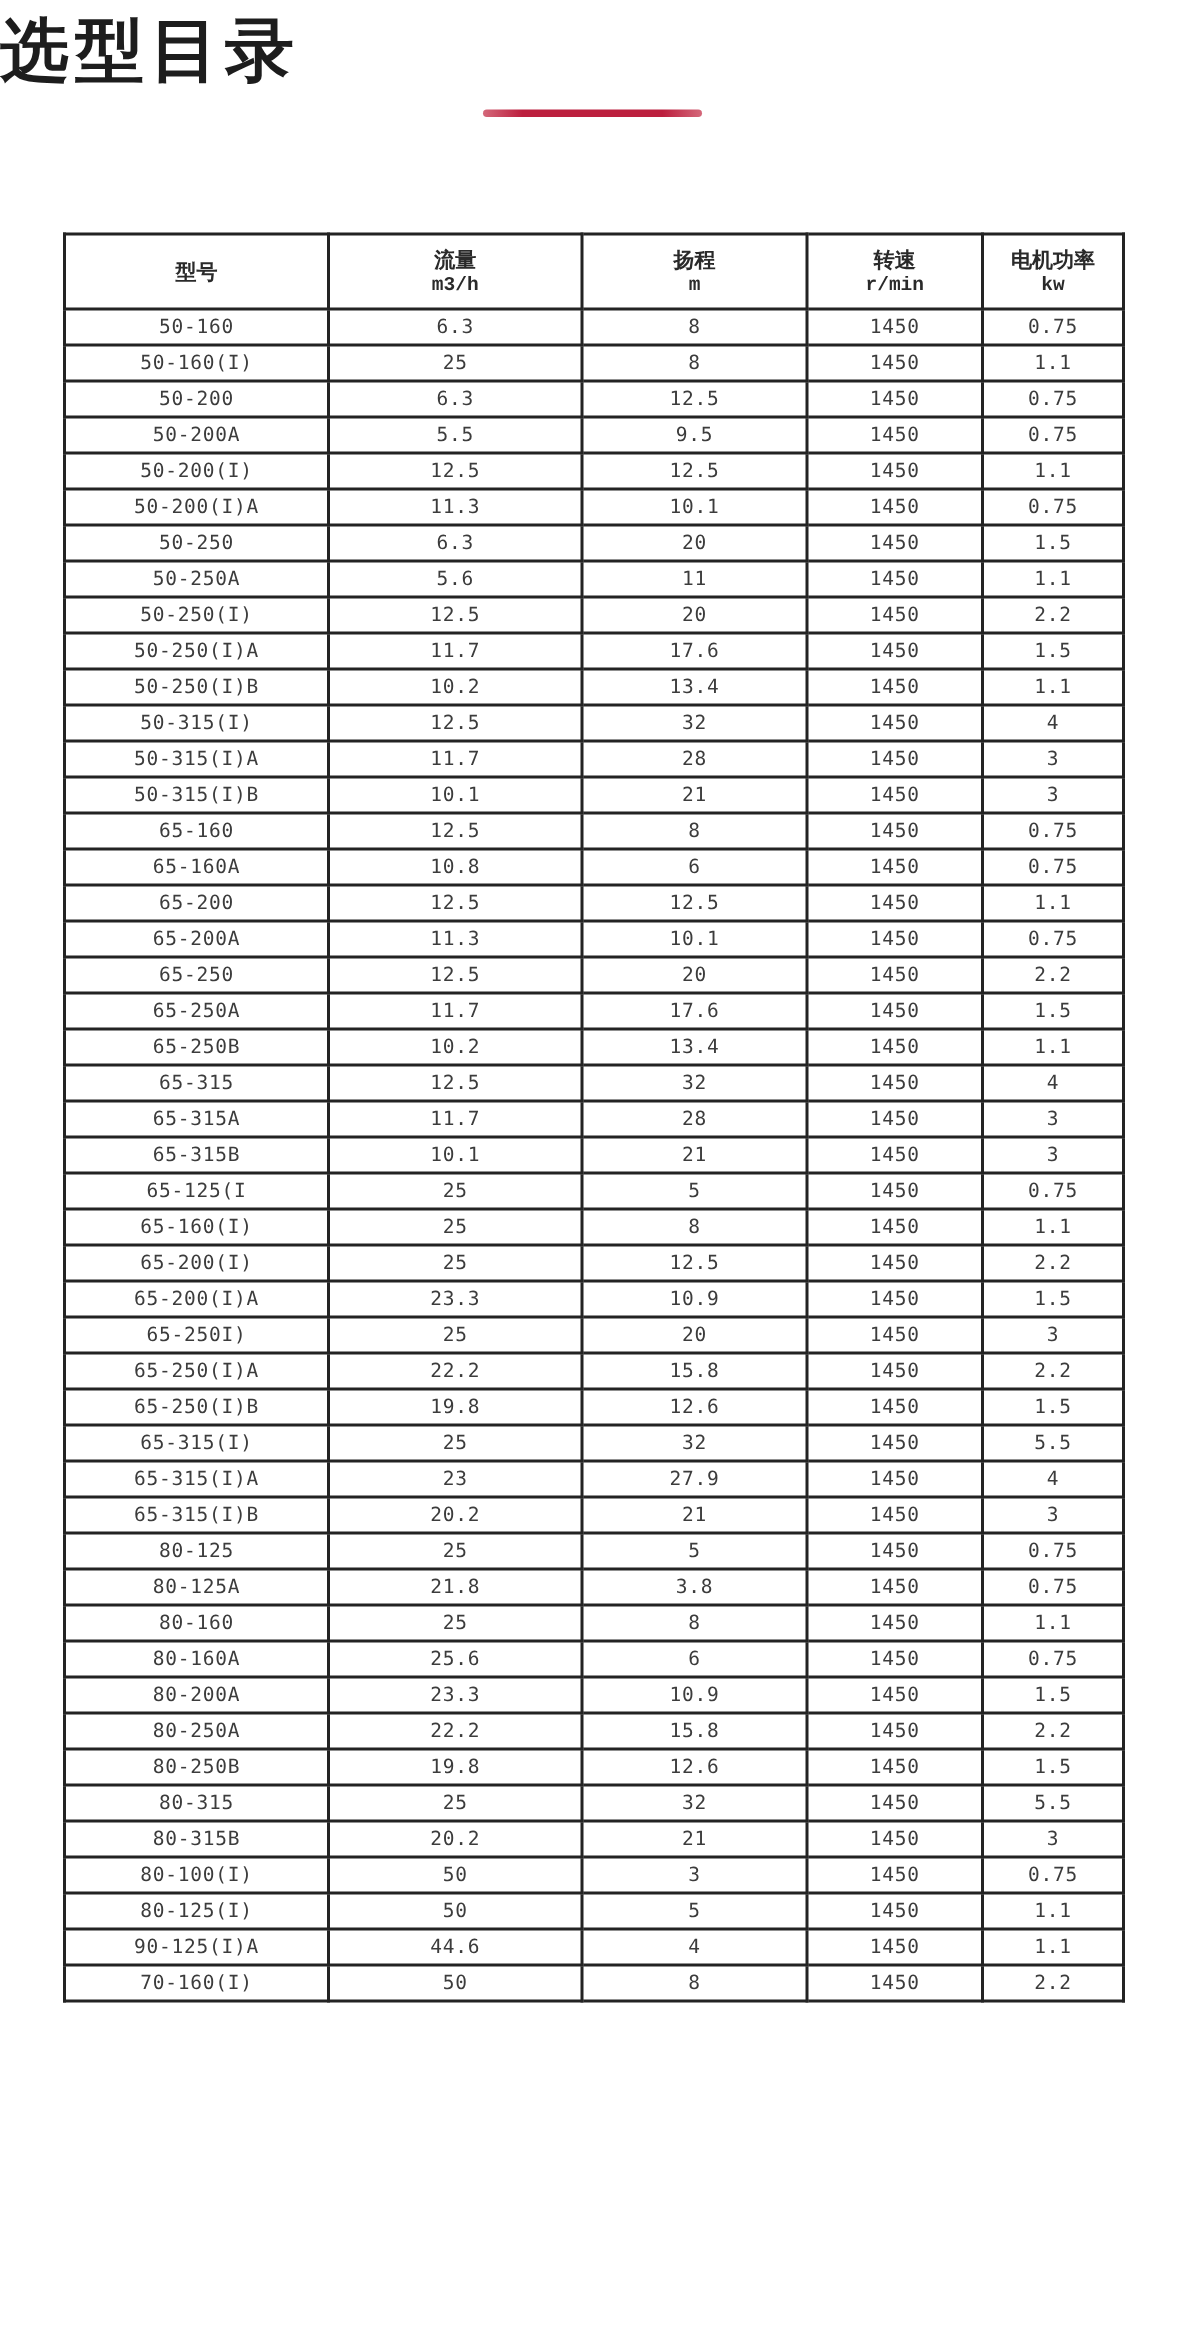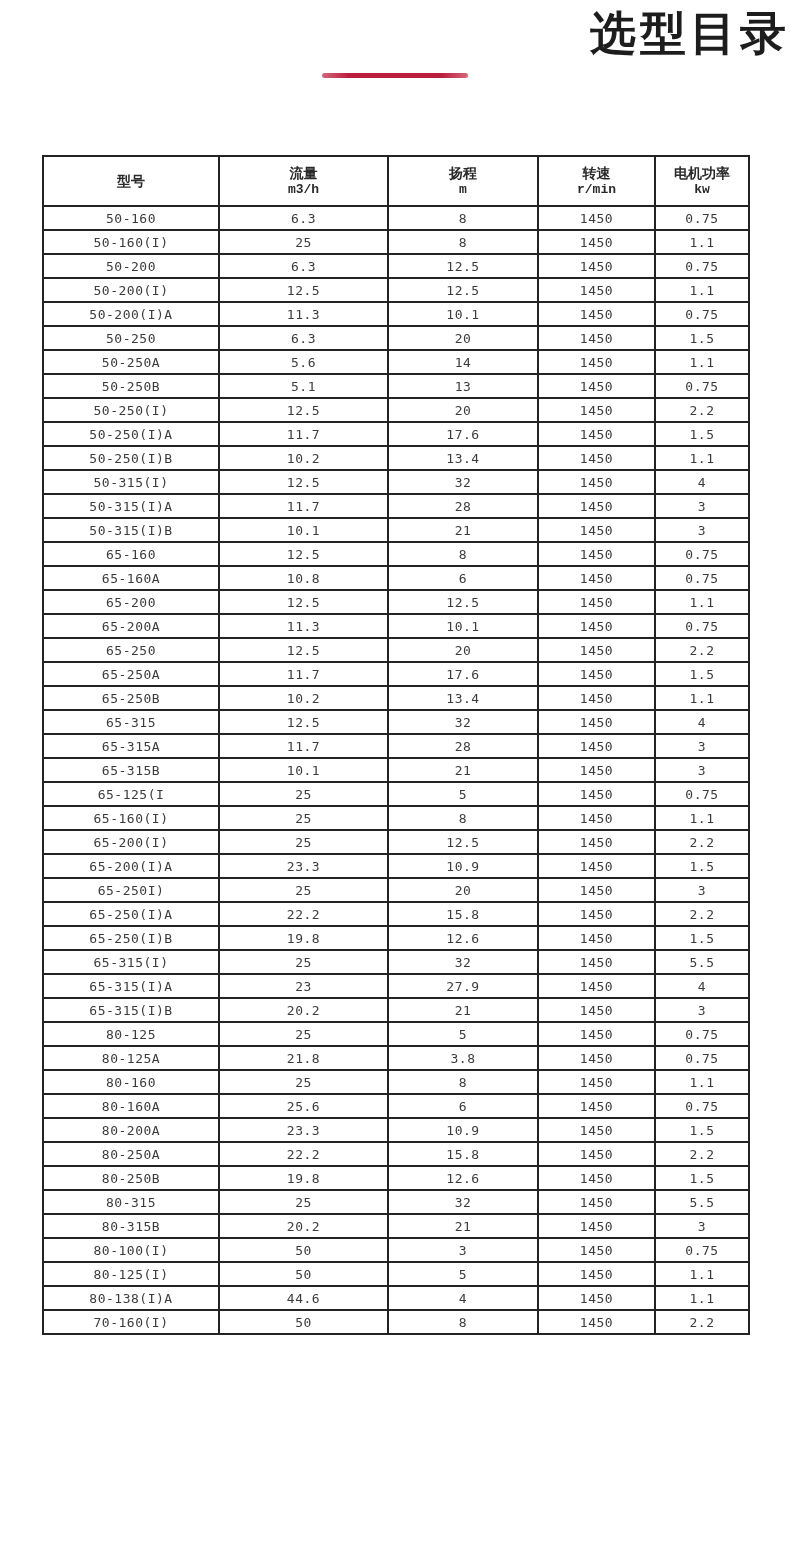--- a/index.html
+++ b/index.html
@@ -4,21 +4,21 @@
 <style>
   html,body{margin:0;padding:0;}
   body{
     width:790px;height:1559px;background:#ffffff;
     font-family:"Liberation Sans", sans-serif;
     overflow:hidden;
   }
   .page{width:790px;}
   .page-title{
     margin:6px 0 0 0;
-    text-align:right;
+    text-align:left;
     font-size:46px;
     line-height:55px;
     font-weight:900;
     letter-spacing:4px;
     color:#1d1d1d;
     font-family:"Liberation Sans", sans-serif;
   }
   .title-underline{
     width:146px;height:5px;
     margin:12px auto 0 auto;
@@ -125,20 +125,27 @@
             <td>1.1</td>
           </tr>
           <tr>
             <td>50-200</td>
             <td>6.3</td>
             <td>12.5</td>
             <td>1450</td>
             <td>0.75</td>
           </tr>
           <tr>
+            <td>50-200A</td>
+            <td>5.5</td>
+            <td>9.5</td>
+            <td>1450</td>
+            <td>0.75</td>
+          </tr>
+          <tr>
             <td>50-200(I)</td>
             <td>12.5</td>
             <td>12.5</td>
             <td>1450</td>
             <td>1.1</td>
           </tr>
           <tr>
             <td>50-200(I)A</td>
             <td>11.3</td>
             <td>10.1</td>
@@ -148,30 +155,23 @@
           <tr>
             <td>50-250</td>
             <td>6.3</td>
             <td>20</td>
             <td>1450</td>
             <td>1.5</td>
           </tr>
           <tr>
             <td>50-250A</td>
             <td>5.6</td>
-            <td>14</td>
-            <td>1450</td>
-            <td>1.1</td>
-          </tr>
-          <tr>
-            <td>50-250B</td>
-            <td>5.1</td>
-            <td>13</td>
-            <td>1450</td>
-            <td>0.75</td>
+            <td>11</td>
+            <td>1450</td>
+            <td>1.1</td>
           </tr>
           <tr>
             <td>50-250(I)</td>
             <td>12.5</td>
             <td>20</td>
             <td>1450</td>
             <td>2.2</td>
           </tr>
           <tr>
             <td>50-250(I)A</td>
@@ -419,21 +419,21 @@
             <td>0.75</td>
           </tr>
           <tr>
             <td>80-125(I)</td>
             <td>50</td>
             <td>5</td>
             <td>1450</td>
             <td>1.1</td>
           </tr>
           <tr>
-            <td>80-138(I)A</td>
+            <td>90-125(I)A</td>
             <td>44.6</td>
             <td>4</td>
             <td>1450</td>
             <td>1.1</td>
           </tr>
           <tr>
             <td>70-160(I)</td>
             <td>50</td>
             <td>8</td>
             <td>1450</td>

